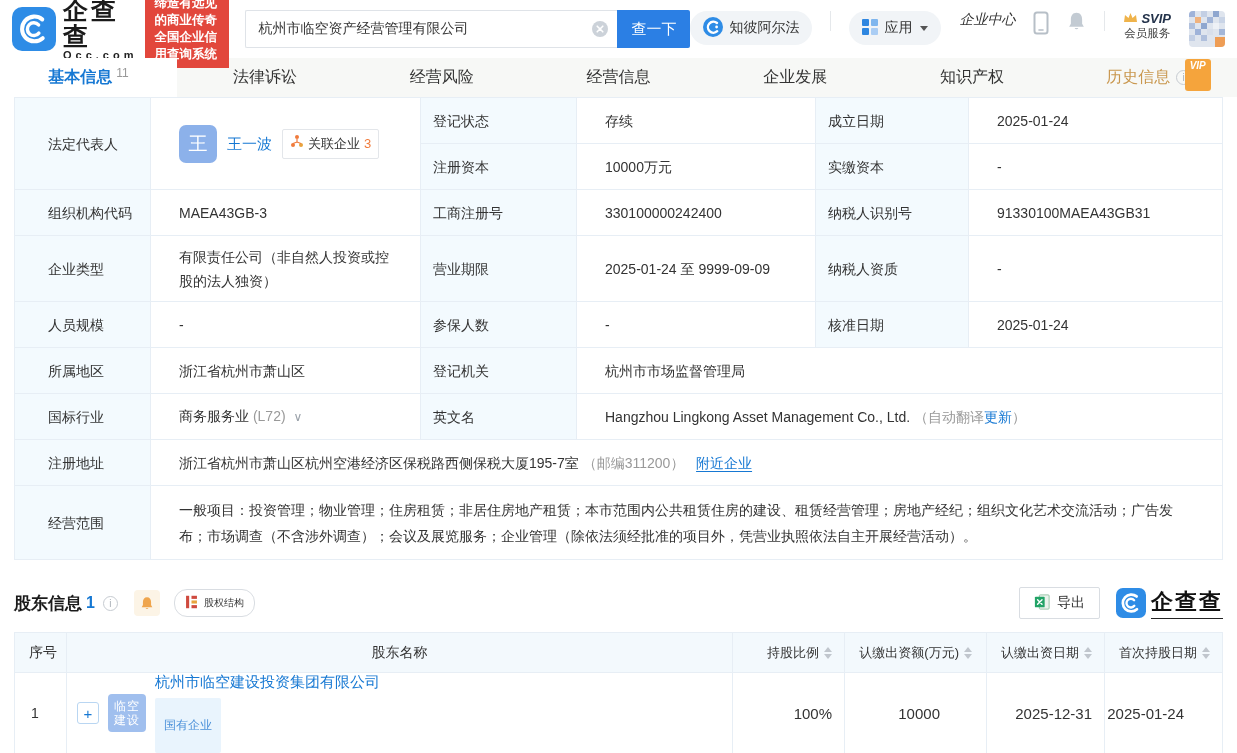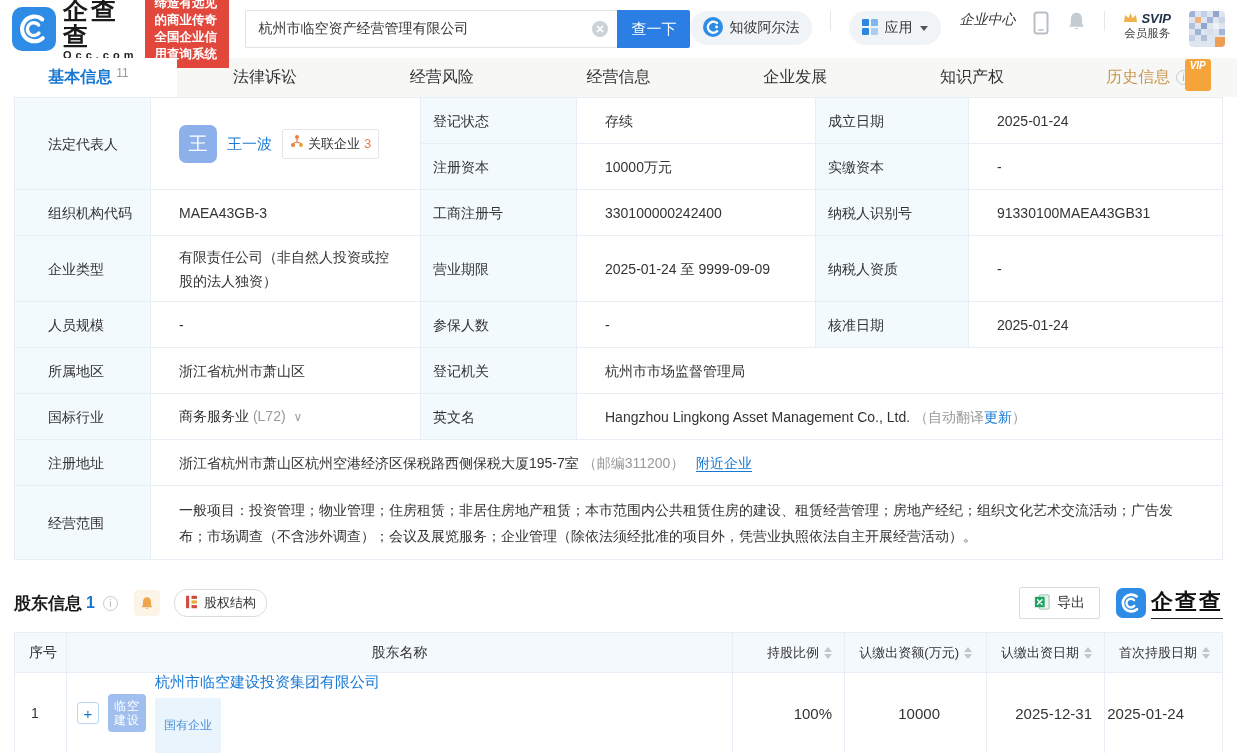--- a/index.html
+++ b/index.html
@@ -71,21 +71,21 @@
   .chev { color:#9aa1a9; font-size:12px; margin-left:4px; cursor:pointer; }
   .ul { text-decoration:underline; text-underline-offset:3px;text-align:right; }
 
   
   .sh-head { display:flex; align-items:center; height:34px; margin:26px 0 12px; }
   .sh-title { font-size:17px; font-weight:bold; color:#1a1a1a; }
   .sh-count { font-size:16px; font-weight:bold; color:#1678d3; margin:0 8px 0 4px; }
   .bell-btn { width:26px; height:26px; background:#fcf4e6; border-radius:4px; margin-left:16px;
     display:flex; align-items:center; justify-content:center; cursor:pointer; }
   .eq-btn { margin-left:14px; height:28px; padding:0 10px; background:#fff; border:1px solid #d9dde2;
-    border-radius:13px; display:flex; align-items:center; gap:6px; font-size:13px; color:#333;
+    border-radius:13px; display:flex; align-items:center; gap:6px; font-size:10px; color:#333;
     cursor:pointer; font-family:"Liberation Sans", sans-serif; }
   .sh-right { margin-left:auto; display:flex; align-items:center; gap:16px; }
   .export-btn { height:32px; padding:0 14px; background:#fff; border:1px solid #d9dde2; border-radius:2px;
     display:flex; align-items:center; gap:7px; font-size:14px; color:#333; cursor:pointer;
     font-family:"Liberation Sans", sans-serif; }
   .qcc-mini { display:flex; align-items:center; gap:5px; }
   .qcc-mini svg { width:30px; height:30px; }
   .qcc-mini b { font-size:22px; letter-spacing:2px; color:#111; border-bottom:1px solid #222; padding-bottom:1px; }
 
   .stable { width:100%; border-collapse:collapse; table-layout:fixed; }

